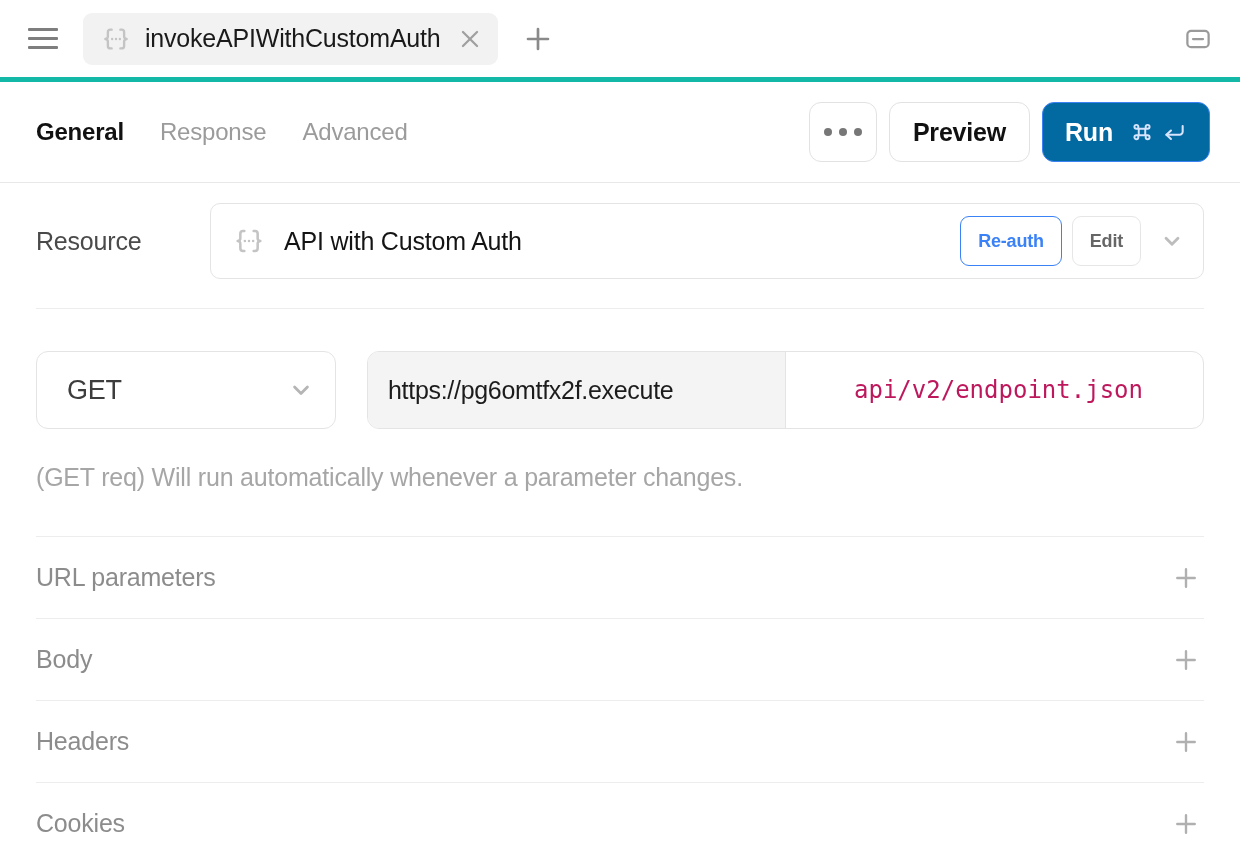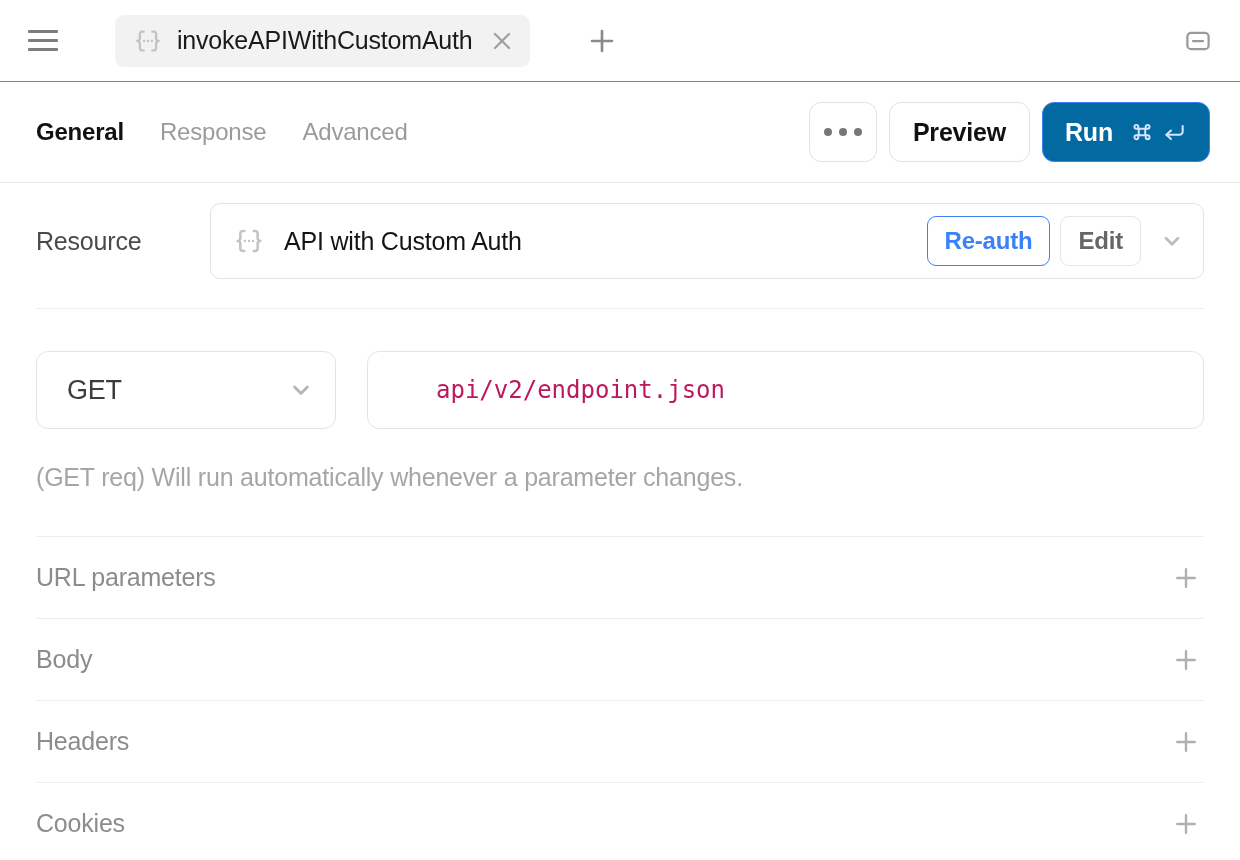--- a/index.html
+++ b/index.html
@@ -8,24 +8,23 @@
     background: #ffffff;
     font-family: "Liberation Sans", sans-serif;
     overflow: hidden;
   }
 
   
   .tabbar {
     height: 82px;
     display: flex;
     align-items: center;
-    border-bottom: 1px solid #14b8a6;
+    border-bottom: 5px solid #14b8a6;
     padding: 0 18px 0 26px;
     position: relative;
-    gap: 32px;
   }
   .hamburger {
     width: 34px; height: 34px;
     display: flex; flex-direction: column;
     justify-content: center; align-items: center;
     gap: 6px; cursor: pointer; flex: 0 0 auto;
   }
   .hamburger span {
     display: block; width: 30px; height: 3px;
     background: #7e7e7e; border-radius: 1px;
@@ -143,21 +142,21 @@
   }
   .resource-actions {
     margin-left: auto;
     display: flex; align-items: center; gap: 10px;
   }
   .pill {
     height: 50px;
     border-radius: 9px;
     display: flex; align-items: center; justify-content: center;
     padding: 0 17px;
-    font-size: 24px; font-weight: bold;
+    font-size: 18px; font-weight: bold;
     cursor: pointer; white-space: nowrap;
     letter-spacing: -0.2px;
   }
   .pill-reauth { border: 1.5px solid #3b82f6; color: #3b82f6; background: #fff; }
   .pill-edit { border: 1px solid #e6e6e6; color: #666666; background: #fff; }
   .chev-btn {
     width: 42px; height: 50px;
     display: flex; align-items: center; justify-content: center;
     color: #bdbdbd; cursor: pointer;
   }
@@ -349,20 +348,23 @@
     <div class="method-select">
       <span class="method-value">GET</span>
       <span class="method-chev">
         <svg width="28" height="28" viewBox="0 0 24 24" fill="none" stroke="currentColor" stroke-width="2.4" stroke-linecap="round" stroke-linejoin="round">
           <path d="M6.5 9.5l5.5 5.5 5.5-5.5"></path>
         </svg>
       </span>
     </div>
 
     <div class="url-wrap">
+      <div class="url-prefix">
+        <span class="url-prefix-text">https://pg6omtfx2f.execute</span>
+      </div>
       <div class="url-path">
         <span class="url-path-text">api/v2/endpoint.json</span>
       </div>
     </div>
   </div>
 
   <div class="hint">(GET req) Will run automatically whenever a parameter changes.</div>
 
   <div class="sections">
     <div class="section">

